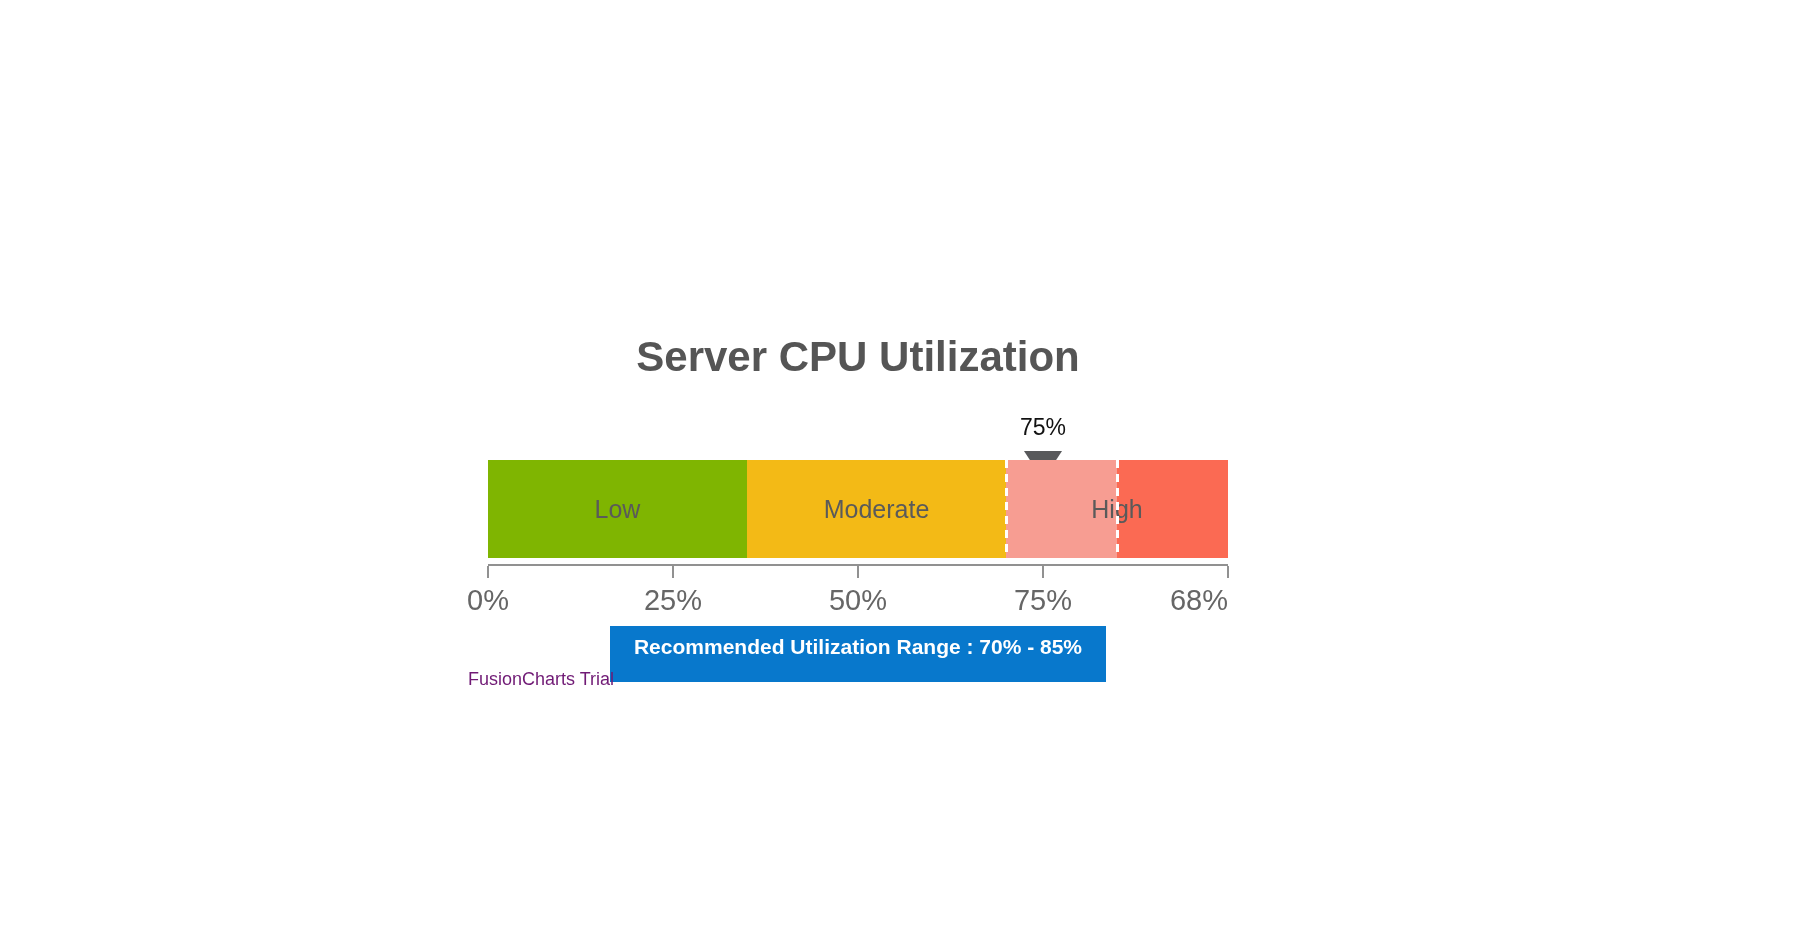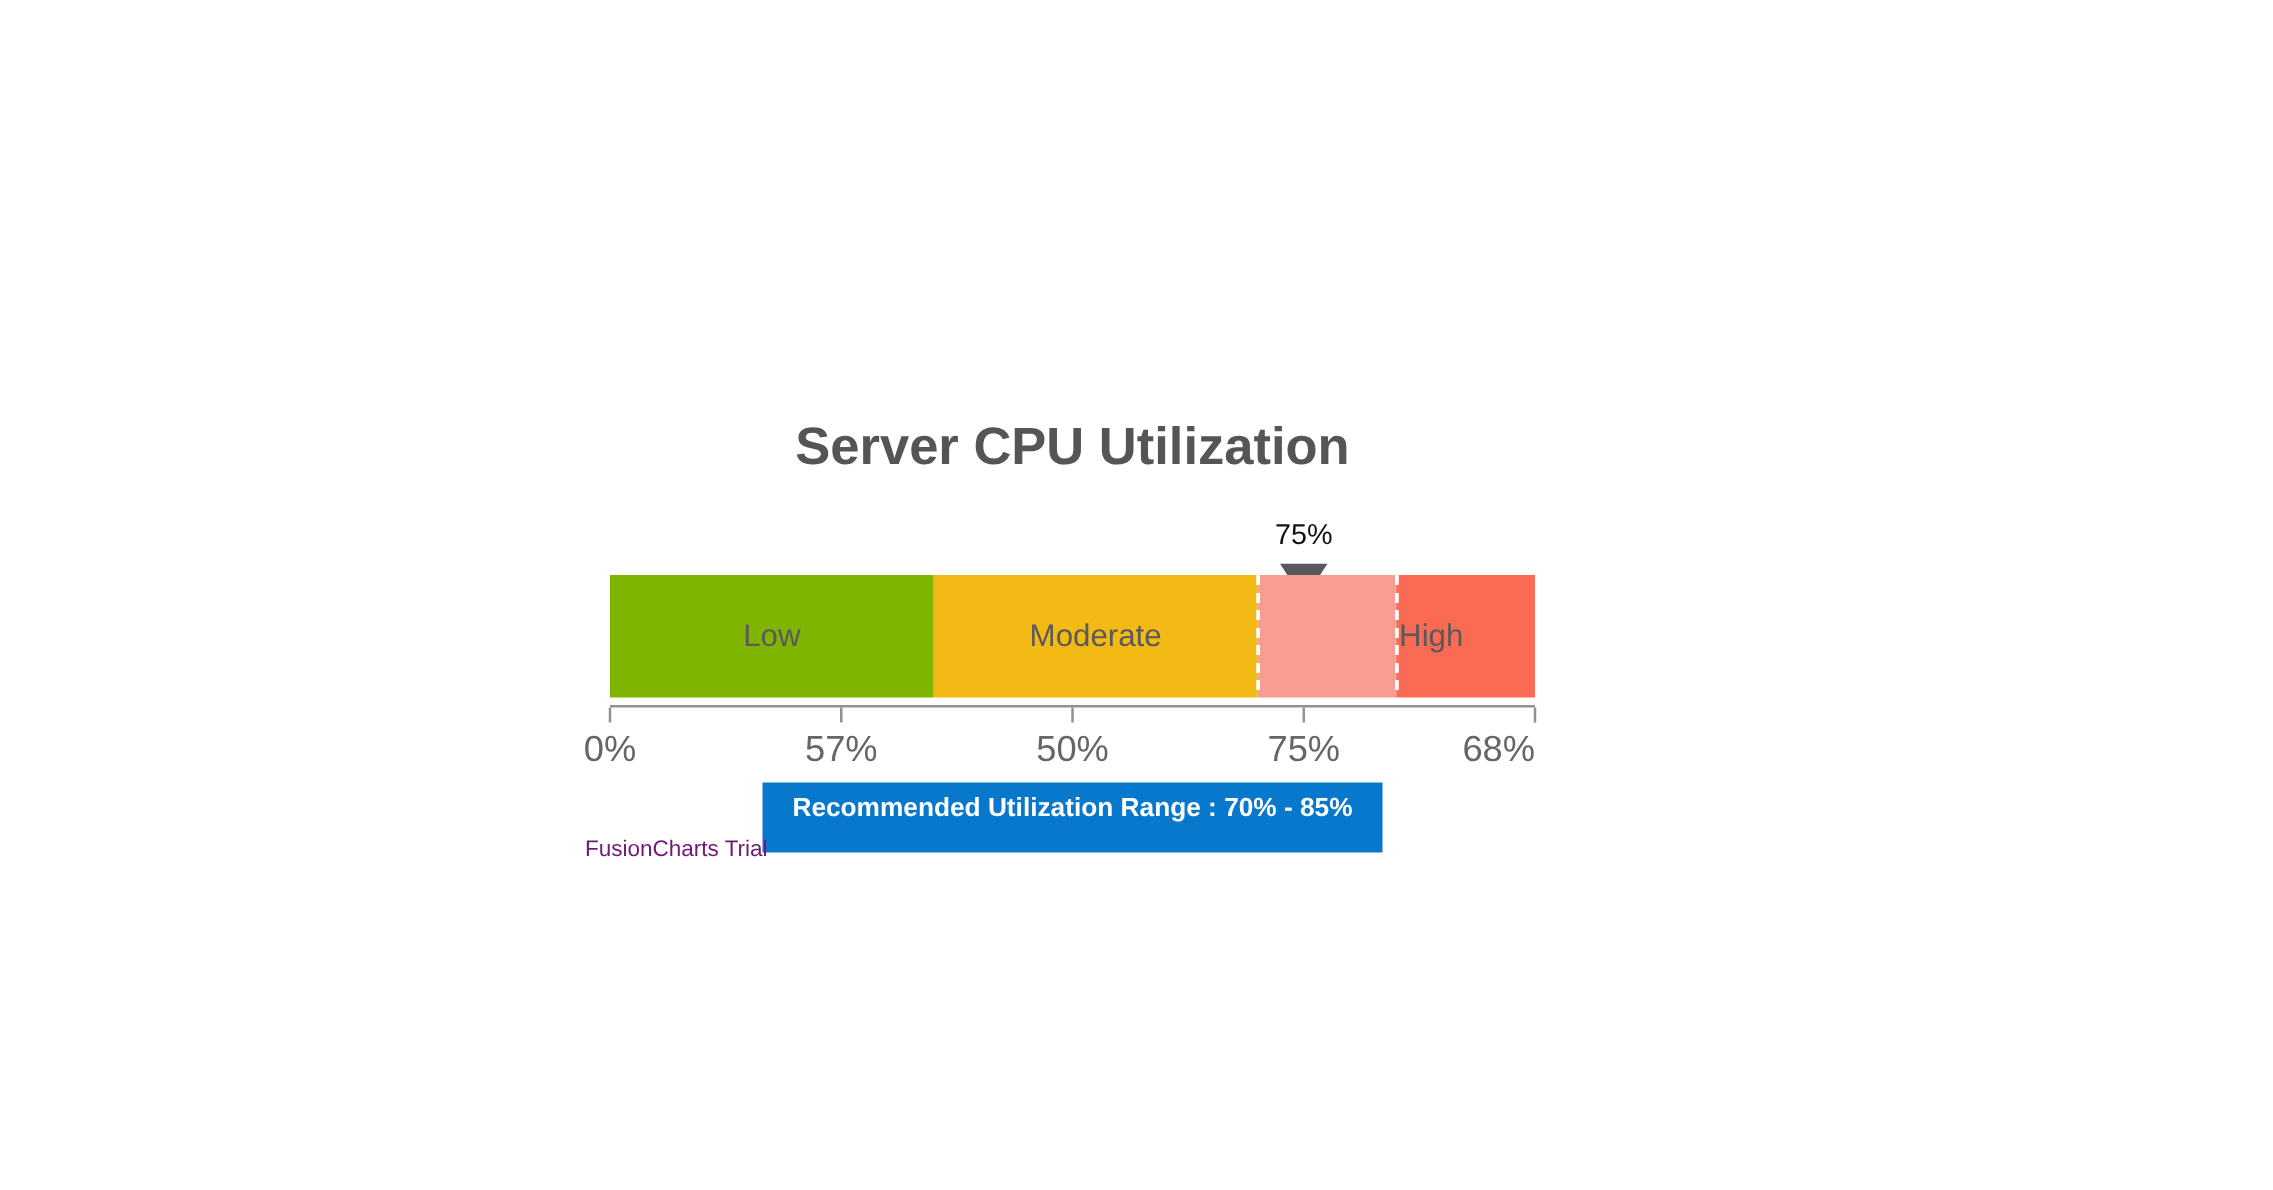--- a/index.html
+++ b/index.html
@@ -42,21 +42,21 @@
   .band-low{left:0;width:35%;}
   .band-moderate{left:35%;width:35%;}
   .band-zone{left:70%;width:15%;}
   .band-high{left:85%;width:15%;}
   .band-label{
     font-size:25px;color:#5A5A5A;white-space:nowrap;
   }
   .high-label{
     position:absolute;left:70%;width:30%;top:0;height:100%;
     display:flex;align-items:center;justify-content:center;
-    font-size:25px;color:#5A5A5A;pointer-events:none;padding-left:28px;
+    font-size:25px;color:#5A5A5A;pointer-events:none;
   }
   .dash-line{
     position:absolute;top:0;height:100%;width:3px;margin-left:-1.5px;
     background:repeating-linear-gradient(to bottom,#ffffff 0 8px,transparent 8px 14px);
   }
   .dash-70{left:70%;}
   .dash-85{left:85%;}
 
   .axis-line{
     top:516px;height:2px;background:#919191;
@@ -119,21 +119,21 @@
   <div class="chart-col axis-line"></div>
   <div class="chart-col">
     <div class="tick" style="left:0%"></div>
     <div class="tick" style="left:25%"></div>
     <div class="tick" style="left:50%"></div>
     <div class="tick" style="left:75%"></div>
     <div class="tick" style="left:100%"></div>
   </div>
   <div class="chart-col tick-labels">
     <div class="tick-label" style="left:0%">0%</div>
-    <div class="tick-label" style="left:25%">57%</div>
+    <div class="tick-label" style="left:25%">25%</div>
     <div class="tick-label" style="left:50%">50%</div>
     <div class="tick-label" style="left:75%">75%</div>
     <div class="tick-label last">68%</div>
   </div>
 
   <div class="chart-col banner-row">
     <span class="banner" style="background-color: rgb(8, 120, 204);">Recommended Utilization Range : 70% - 85%</span>
   </div>
 
   <a class="watermark">FusionCharts Trial</a>

